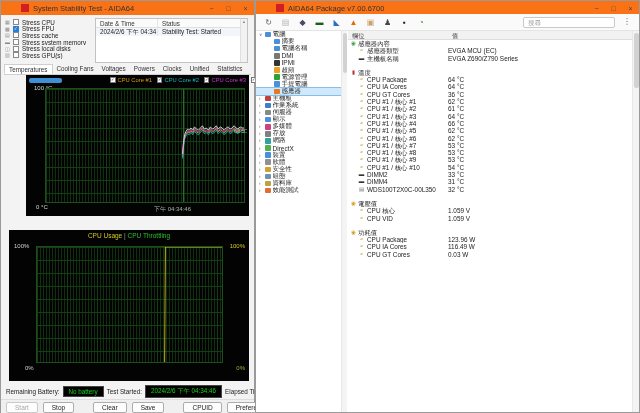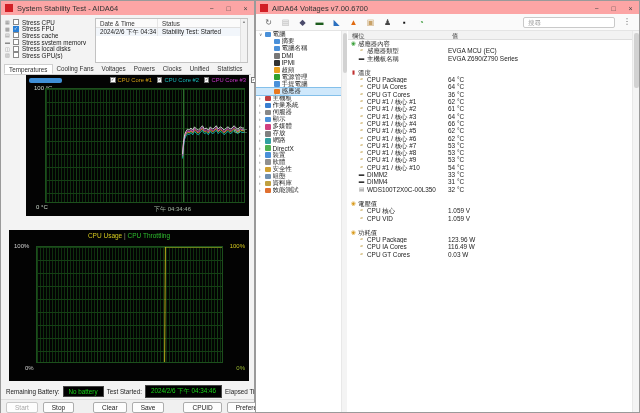--- a/index.html
+++ b/index.html
@@ -1,20 +1,20 @@
 <!DOCTYPE html>
 <html><head>
 <meta charset="utf-8">
 <style>
 *{box-sizing:border-box;margin:0;padding:0}
 body{margin:0;background:#333}
 .screen{position:relative;width:640px;height:413px;background:#dedede;font-family:"Liberation Sans",sans-serif;overflow:hidden}
 
 .winL{position:absolute;left:0;top:0;width:255px;height:413px;background:#f3f3f3;border:1px solid #9a9a9a}
-.tbar{position:absolute;left:0;top:0;right:0;height:14px;display:flex;align-items:center;padding-left:4px;background:#fca5a5}
+.tbar{position:absolute;left:0;top:0;right:0;height:14px;display:flex;align-items:center;padding-left:20px;background:#f97316}
 .tbar .logo{width:8px;height:8px;background:#d21f26;margin-right:4px;color:#fff;font-size:5px;line-height:8px;text-align:center;flex:0 0 auto}
 .tbar .ttl{font-size:7.5px;color:#333;white-space:nowrap;overflow:hidden}
 .tbar .ctrls{margin-left:auto;display:flex}
 .tbar .wc{width:17px;height:14px;font-size:7px;color:#444;display:flex;align-items:center;justify-content:center}
 .opts{position:absolute;left:4px;top:18px;width:88px}
 .opt{display:flex;align-items:center;height:6.6px;overflow:hidden}
 .oico{font-size:5px;color:#8a8a8a;width:8px;flex:0 0 auto}
 .cb{width:6px;height:6px;border:1px solid #8a8a8a;background:#fff;font-size:4.5px;line-height:4px;text-align:center;color:#222;flex:0 0 auto}
 .cbon{background:#2a7fd4;border-color:#2a7fd4;color:#fff}
 .olbl{font-size:6.3px;color:#222;margin-left:3px;white-space:nowrap;overflow:hidden}
@@ -228,21 +228,21 @@
         <button class="btn">Save</button>
         <button class="btn gapL">CPUID</button>
         <button class="btn">Preferences</button>
         <button class="btn dis pushR" disabled="">Close</button>
       </div>
   </div>
 
   <div class="winR">
     <div class="tbar">
       <span class="logo"></span>
-      <span class="ttl">AIDA64 Voltages v7.00.6700</span>
+      <span class="ttl">AIDA64 Package v7.00.6700</span>
       <span class="ctrls">
         <span class="wc">−</span>
         <span class="wc">□</span>
         <span class="wc">×</span>
       </span>
     </div>
 
     <div class="toolbar">
       <span class="tool" style="color: rgb(102, 102, 102);">↻</span>
         <span class="tool" style="color: rgb(176, 176, 176);">▤</span>

